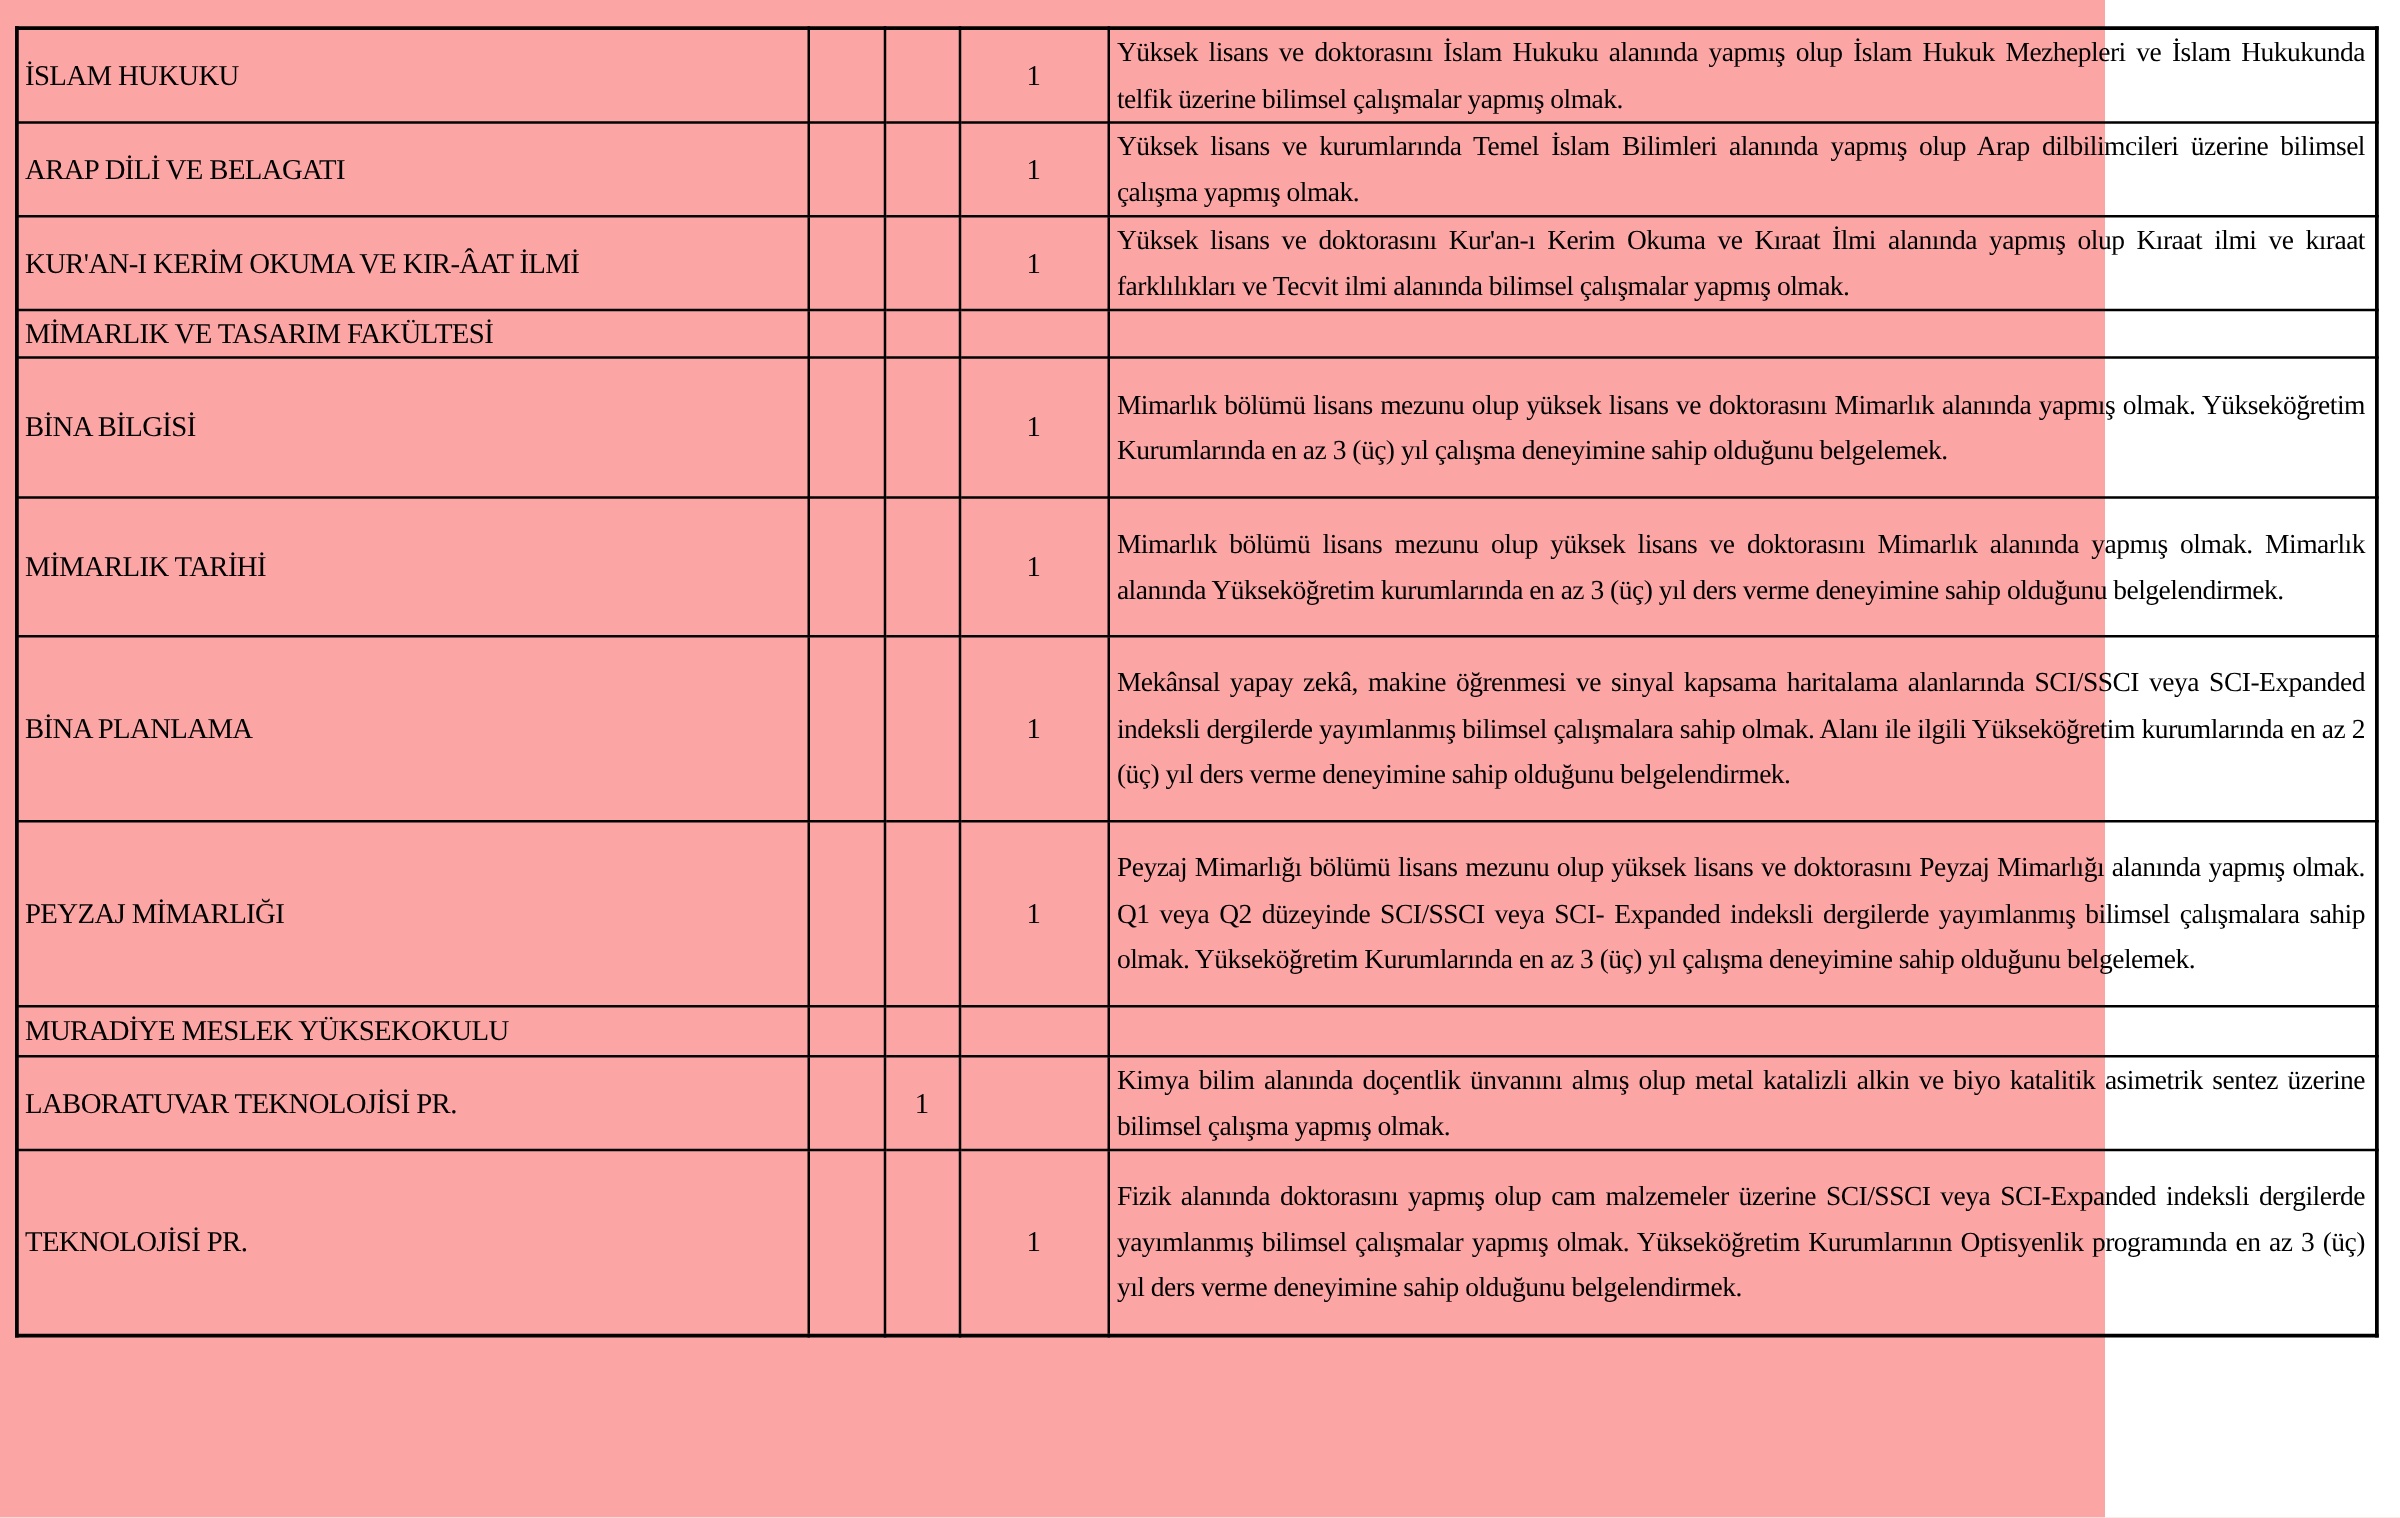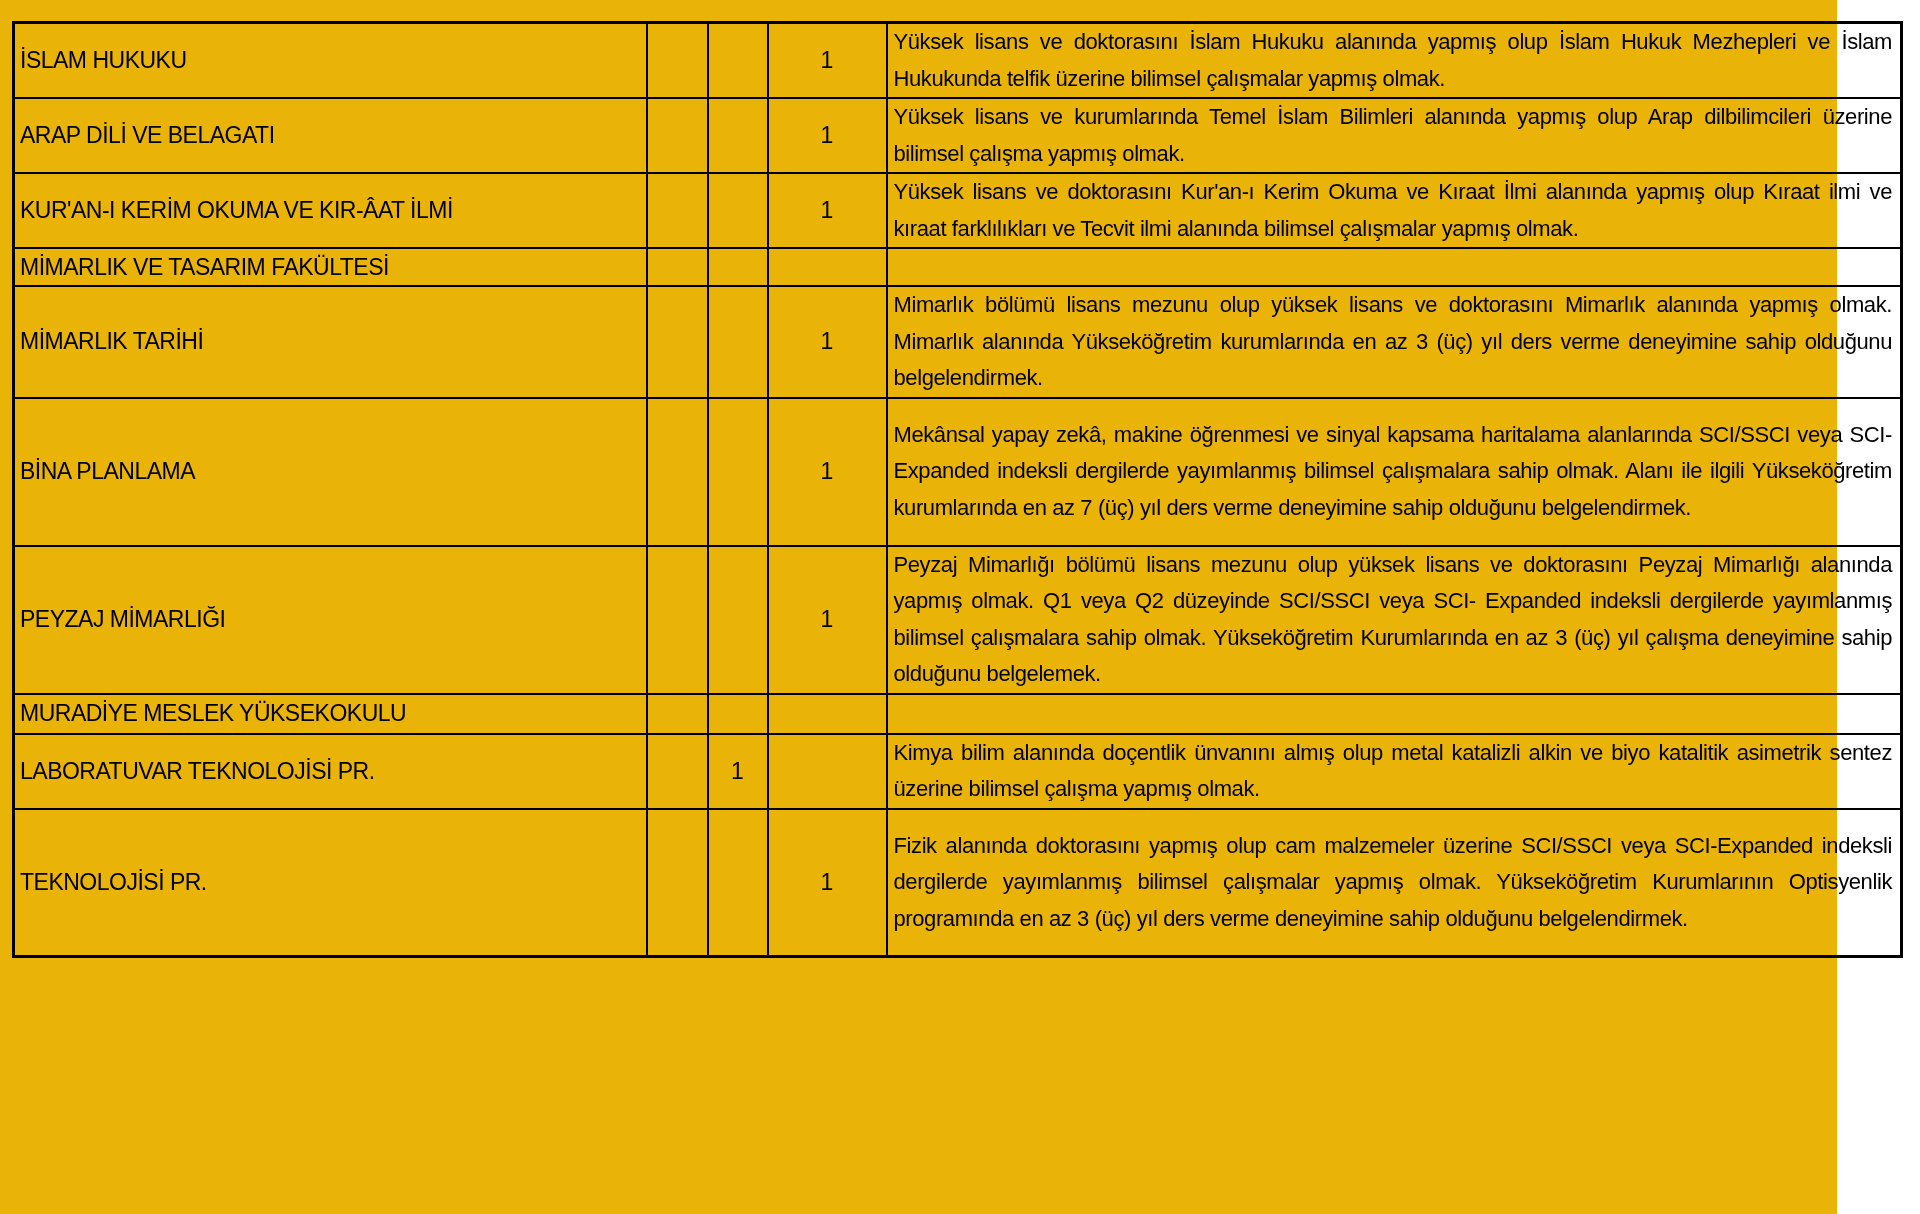--- a/index.html
+++ b/index.html
@@ -2,24 +2,24 @@
 <html><head>
 <meta charset="utf-8">
 <style>
   html, body {
     margin: 0;
     padding: 0;
     background: #ffffff;
   }
   .page {
     position: relative;
-    width: 1837px;
+    width: 1684px;
     height: 1214px;
-    background: #eab308;
-    font-family: Liberation Sans, sans-serif;
+    background: #fca5a5;
+    font-family: Liberation Serif, serif;
     color: #000000;
   }
   table.announcement {
     position: absolute;
     left: 12px;
     top: 21px;
     width: 1888px;
     border-collapse: collapse;
     table-layout: fixed;
     border: 3px solid #000;
@@ -91,33 +91,40 @@
         <td class="num">1</td>
         <td class="desc">Yüksek lisans ve doktorasını Kur'an-ı Kerim Okuma ve Kıraat İlmi alanında yapmış olup Kıraat ilmi ve kıraat farklılıkları ve Tecvit ilmi alanında bilimsel çalışmalar yapmış olmak.</td>
       </tr>
       <tr style="height:38px">
         <td class="name">MİMARLIK VE TASARIM FAKÜLTESİ</td>
         <td class="num"></td>
         <td class="num"></td>
         <td class="num"></td>
         <td class="desc"></td>
       </tr>
+      <tr style="height:112px">
+        <td class="name">BİNA BİLGİSİ</td>
+        <td class="num"></td>
+        <td class="num"></td>
+        <td class="num">1</td>
+        <td class="desc">Mimarlık bölümü lisans mezunu olup yüksek lisans ve doktorasını Mimarlık alanında yapmış olmak. Yükseköğretim Kurumlarında en az 3 (üç) yıl çalışma deneyimine sahip olduğunu belgelemek.</td>
+      </tr>
       <tr style="height:111px">
         <td class="name">MİMARLIK TARİHİ</td>
         <td class="num"></td>
         <td class="num"></td>
         <td class="num">1</td>
         <td class="desc">Mimarlık bölümü lisans mezunu olup yüksek lisans ve doktorasını Mimarlık alanında yapmış olmak. Mimarlık alanında Yükseköğretim kurumlarında en az 3 (üç) yıl ders verme deneyimine sahip olduğunu belgelendirmek.</td>
       </tr>
       <tr style="height:148px">
         <td class="name">BİNA PLANLAMA</td>
         <td class="num"></td>
         <td class="num"></td>
         <td class="num">1</td>
-        <td class="desc">Mekânsal yapay zekâ, makine öğrenmesi ve sinyal kapsama haritalama alanlarında SCI/SSCI veya SCI-Expanded indeksli dergilerde yayımlanmış bilimsel çalışmalara sahip olmak. Alanı ile ilgili Yükseköğretim kurumlarında en az 7 (üç) yıl ders verme deneyimine sahip olduğunu belgelendirmek.</td>
+        <td class="desc">Mekânsal yapay zekâ, makine öğrenmesi ve sinyal kapsama haritalama alanlarında SCI/SSCI veya SCI-Expanded indeksli dergilerde yayımlanmış bilimsel çalışmalara sahip olmak. Alanı ile ilgili Yükseköğretim kurumlarında en az 2 (üç) yıl ders verme deneyimine sahip olduğunu belgelendirmek.</td>
       </tr>
       <tr style="height:148px">
         <td class="name">PEYZAJ MİMARLIĞI</td>
         <td class="num"></td>
         <td class="num"></td>
         <td class="num">1</td>
         <td class="desc">Peyzaj Mimarlığı bölümü lisans mezunu olup yüksek lisans ve doktorasını Peyzaj Mimarlığı alanında yapmış olmak. Q1 veya Q2 düzeyinde SCI/SSCI veya SCI- Expanded indeksli dergilerde yayımlanmış bilimsel çalışmalara sahip olmak. Yükseköğretim Kurumlarında en az 3 (üç) yıl çalışma deneyimine sahip olduğunu belgelemek.</td>
       </tr>
       <tr style="height:40px">
         <td class="name">MURADİYE MESLEK YÜKSEKOKULU</td>

